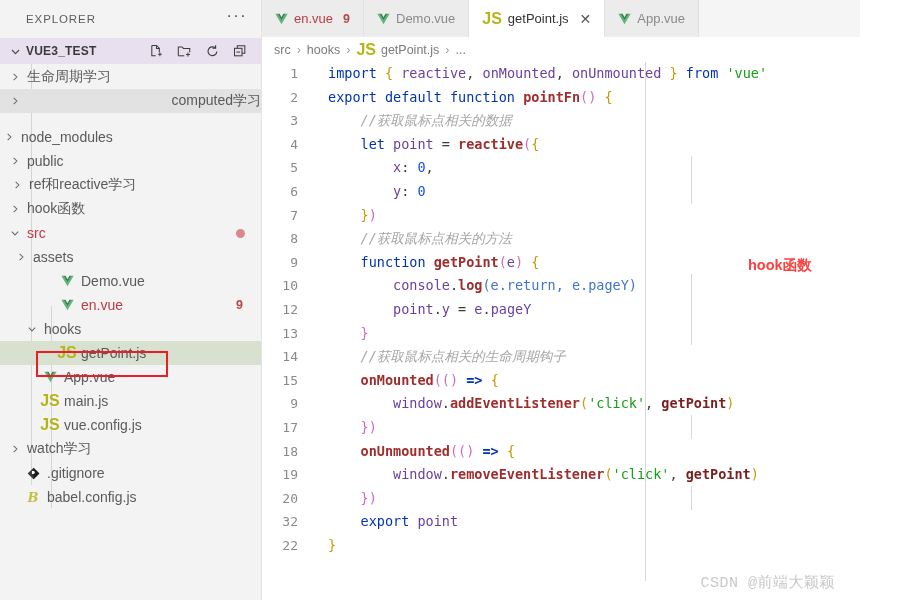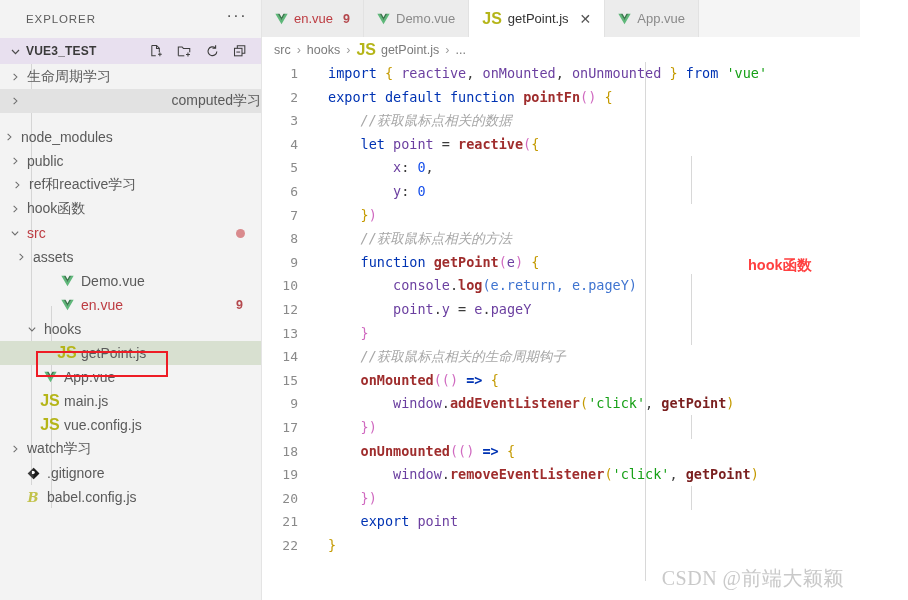--- a/index.html
+++ b/index.html
@@ -275,25 +275,25 @@
   .annot {
     position: absolute;
     color: #ff4040;
     font-family: "Liberation Sans", sans-serif;
     font-size: 14.5px;
     font-weight: bold;
     white-space: nowrap;
   }
   .watermark {
     position: absolute;
-    right: 16px;
+    right: 25px;
     bottom: 8px;
     color: #c9c9c9;
-    font-size: 20px;
-    font-family: Liberation Serif, serif;
+    font-size: 15px;
+    font-family: Liberation Mono, monospace;
     white-space: nowrap;
     letter-spacing: 0.5px;
   }
 </style>
 </head>
 <body>
 
 <div id="app">
 
   <div class="sidebar">
@@ -572,20 +572,20 @@
         <div class="code-line"><span class="ln">10</span><span class="ctext"><span class="pl">        </span><span class="v">console</span><span class="pl">.</span><span class="fn">log</span><span class="prp">(</span><span class="prp">e.return</span><span class="prp">, </span><span class="prp">e.pageY</span><span class="prp">)</span></span></div>
         <div class="code-line"><span class="ln">12</span><span class="ctext"><span class="pl">        </span><span class="v">point</span><span class="pl">.</span><span class="v">y</span><span class="pl"> = </span><span class="v">e</span><span class="pl">.</span><span class="v">pageY</span></span></div>
         <div class="code-line"><span class="ln">13</span><span class="ctext"><span class="pl">    </span><span class="brp">}</span></span></div>
         <div class="code-line"><span class="ln">14</span><span class="ctext"><span class="cm">    //获取鼠标点相关的生命周期钩子</span></span></div>
         <div class="code-line"><span class="ln">15</span><span class="ctext"><span class="pl">    </span><span class="fn">onMounted</span><span class="brp">(</span><span class="brp">()</span><span class="pl"> </span><span class="arw">=&gt;</span><span class="pl"> </span><span class="br">{</span></span></div>
         <div class="code-line"><span class="ln">9</span><span class="ctext"><span class="pl">        </span><span class="v">window</span><span class="pl">.</span><span class="fn">addEventListener</span><span class="br">(</span><span class="st">'click'</span><span class="pl">, </span><span class="fnb">getPoint</span><span class="br">)</span></span></div>
         <div class="code-line"><span class="ln">17</span><span class="ctext"><span class="pl">    </span><span class="brp">}</span><span class="brp">)</span></span></div>
         <div class="code-line"><span class="ln">18</span><span class="ctext"><span class="pl">    </span><span class="fn">onUnmounted</span><span class="brp">(</span><span class="brp">()</span><span class="pl"> </span><span class="arw">=&gt;</span><span class="pl"> </span><span class="br">{</span></span></div>
         <div class="code-line"><span class="ln">19</span><span class="ctext"><span class="pl">        </span><span class="v">window</span><span class="pl">.</span><span class="fn">removeEventListener</span><span class="br">(</span><span class="st">'click'</span><span class="pl">, </span><span class="fnb">getPoint</span><span class="br">)</span></span></div>
         <div class="code-line"><span class="ln">20</span><span class="ctext"><span class="pl">    </span><span class="brp">}</span><span class="brp">)</span></span></div>
-        <div class="code-line"><span class="ln">21</span><span class="ctext"><span class="pl">    </span><span class="k">export</span><span class="pl"> </span><span class="v">point</span></span></div>
+        <div class="code-line"><span class="ln">32</span><span class="ctext"><span class="pl">    </span><span class="k">export</span><span class="pl"> </span><span class="v">point</span></span></div>
         <div class="code-line"><span class="ln">22</span><span class="ctext"><span class="br">}</span></span></div>
       </div>
 
     <div class="watermark">CSDN @前端大颖颖</div>
   <div class="annot" style="left: 486px; top: 256px; color: rgb(255, 64, 64);">hook函数</div>
     </div>
 </div>
 
 </body></html>

